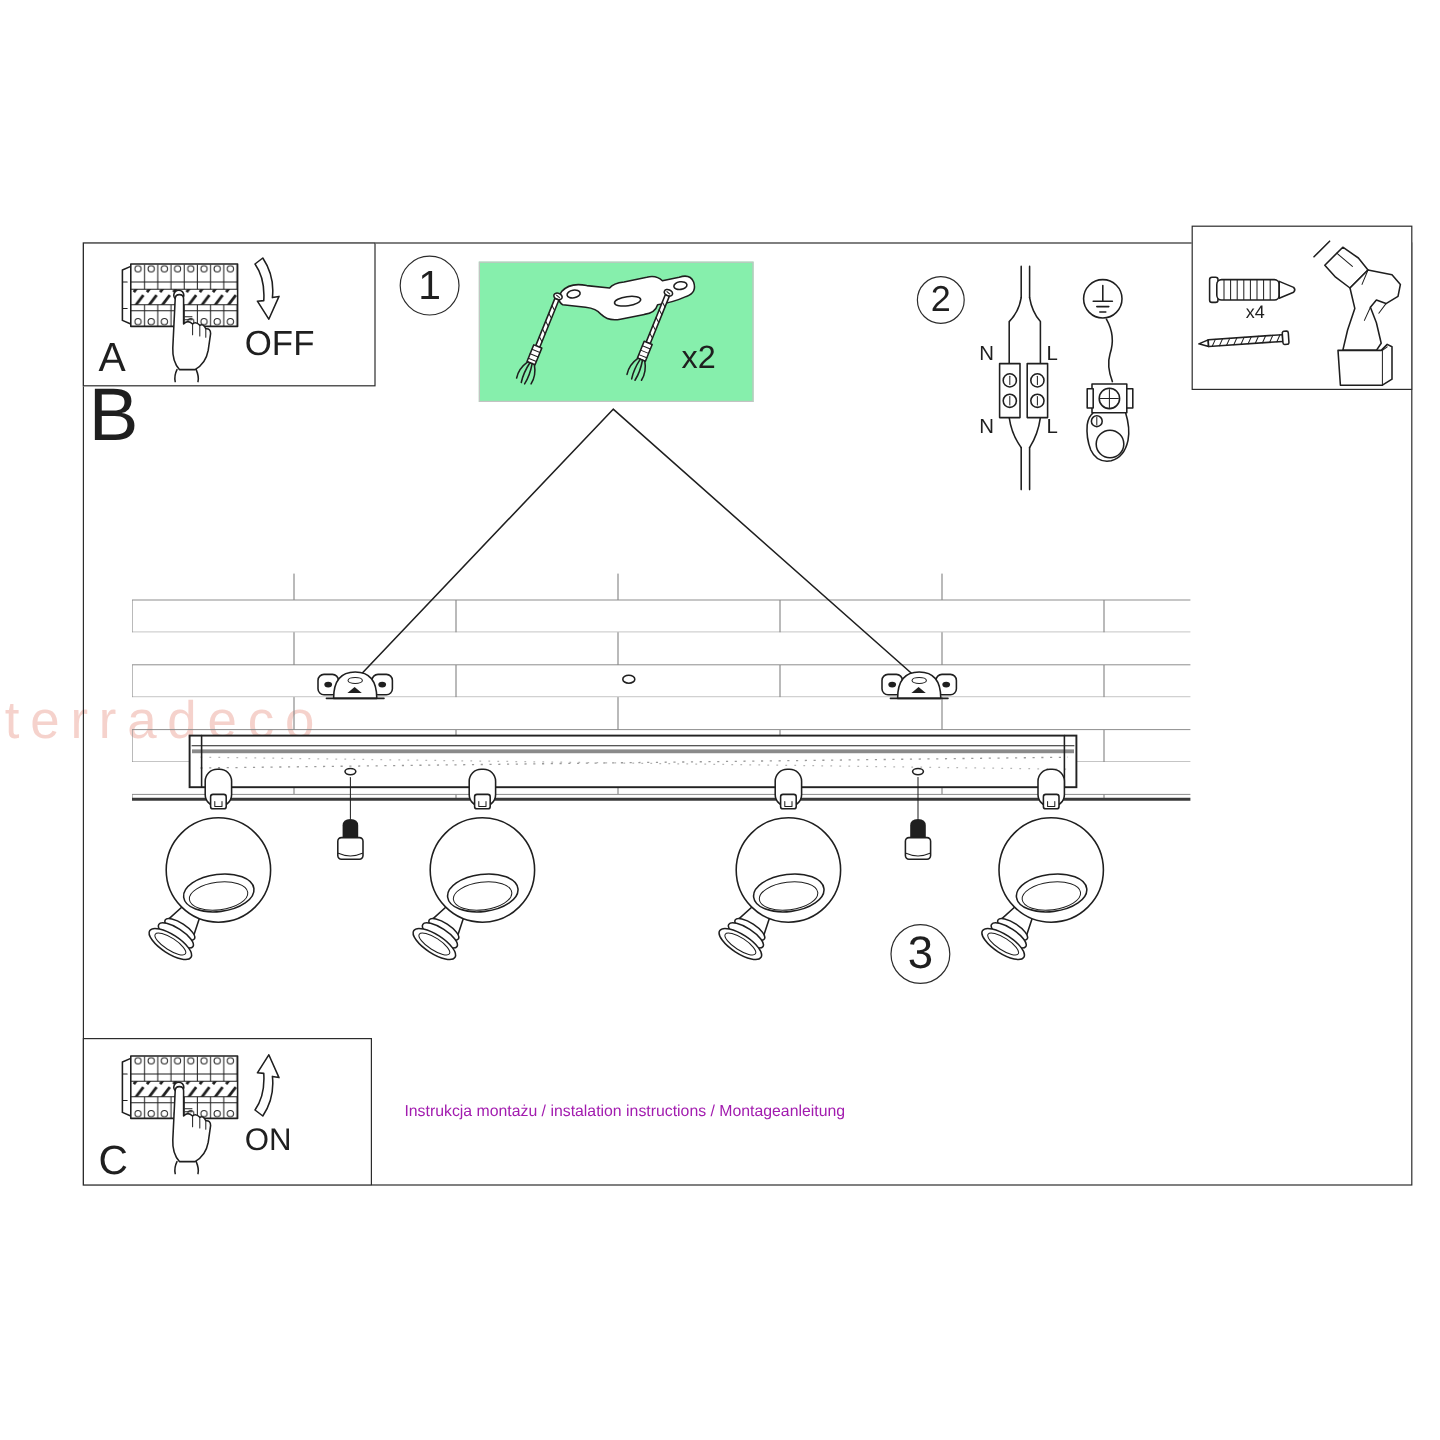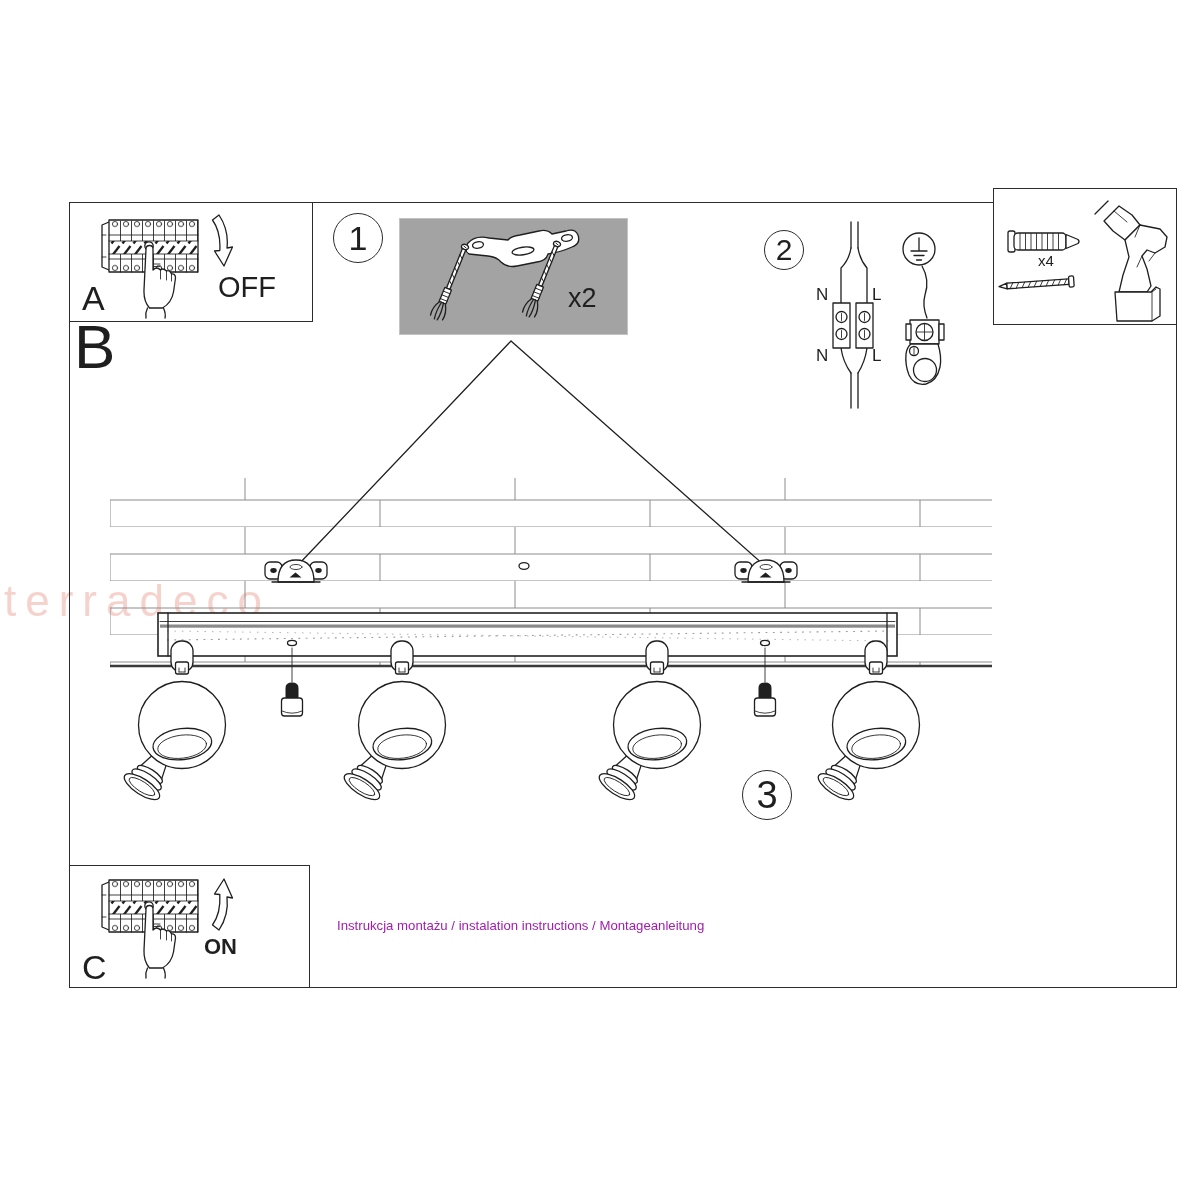--- a/index.html
+++ b/index.html
@@ -161,28 +161,28 @@
         <g id="arrow-shape">
           <path class="sw" d="M3 0 Q13 15 11 33 L16.5 32 L8 51 L-1.5 36 L3.8 35.5 Q5 17 -3.5 5 Z"></path>
         </g>
       </defs>
 
       <use href="#breaker" transform="translate(29,16)"></use>
       <use href="#hand-shape" transform="translate(79.5,44)"></use>
       <use href="#arrow-shape" transform="translate(146,12)"></use>
     </svg>
     <div class="lbl" style="left:12px;top:78px;font-size:34px;">A</div>
-    <div class="lbl" style="left:134px;top:70px;font-size:29px;margin-left:14px;">OFF</div>
+    <div class="lbl" style="left:134px;top:70px;font-size:29px;">OFF</div>
   </div>
 
   <div class="stepcircle overlay" style="left:333px;top:213px;width:50px;height:50px;font-size:34px;">
       <span>1</span>
     </div>
 
-  <div class="lightbox overlay" style="left:399px;top:218px;width:229px;height:117px;background:#a3a3a3;">
+  <div class="lightbox overlay" style="left:399px;top:218px;width:229px;height:117px;background:#86efac;">
     <svg width="229" height="117" viewBox="0 0 229 117">
       <defs>
         <g id="anchor-screw">
           <ellipse class="sw" cx="0" cy="0" rx="3.6" ry="2.6"></ellipse>
           <path class="s t" d="M-1.5 -0.5 L1.5 0.5"></path>
           <path class="sw" d="M-1.8 2.5 L1.8 2.5 L1.8 45 L-1.8 45 Z"></path>
           <path class="s t" d="M-1.8 9 L1.8 12 M-1.8 16 L1.8 19 M-1.8 23 L1.8 26 M-1.8 30 L1.8 33 M-1.8 37 L1.8 40"></path>
           <path class="sw" d="M-3.6 45 L3.6 45 L3.6 60 L-3.6 60 Z"></path>
           <path class="s t" d="M-3.6 49 H3.6 M-3.6 53 H3.6 M-3.6 57 H3.6"></path>
           <path class="s" d="M-3 60 Q-8 68 -6.5 76 M3 60 Q8 68 6.5 76 M-1 60 Q-3 70 -1.5 78 M1 60 Q3 70 1.5 78" stroke-width="1.4"></path>
@@ -276,20 +276,20 @@
       <span>3</span>
     </div>
 
   <div class="box overlay" style="left:69px;top:865px;width:241px;height:123px;">
     <svg width="238" height="120" viewBox="0 0 238 120">
       <use href="#breaker" transform="translate(29,13)"></use>
       <use href="#hand-shape" transform="translate(79.5,41)"></use>
       <use href="#arrow-shape" transform="translate(146,64) scale(1,-1)"></use>
     </svg>
     <div class="lbl" style="left:12px;top:84px;font-size:34px;">C</div>
-    <div class="lbl" style="left:134px;top:70px;font-size:22px;font-weight:bold;">ON</div>
+    <div class="lbl" style="left:134px;top:70px;font-size:26px;">ON</div>
   </div>
 
   <div id="footer">
     <div>Instrukcja montażu / instalation instructions / Montageanleitung</div>
   </div>
 
 </div>
 
 </body></html>

